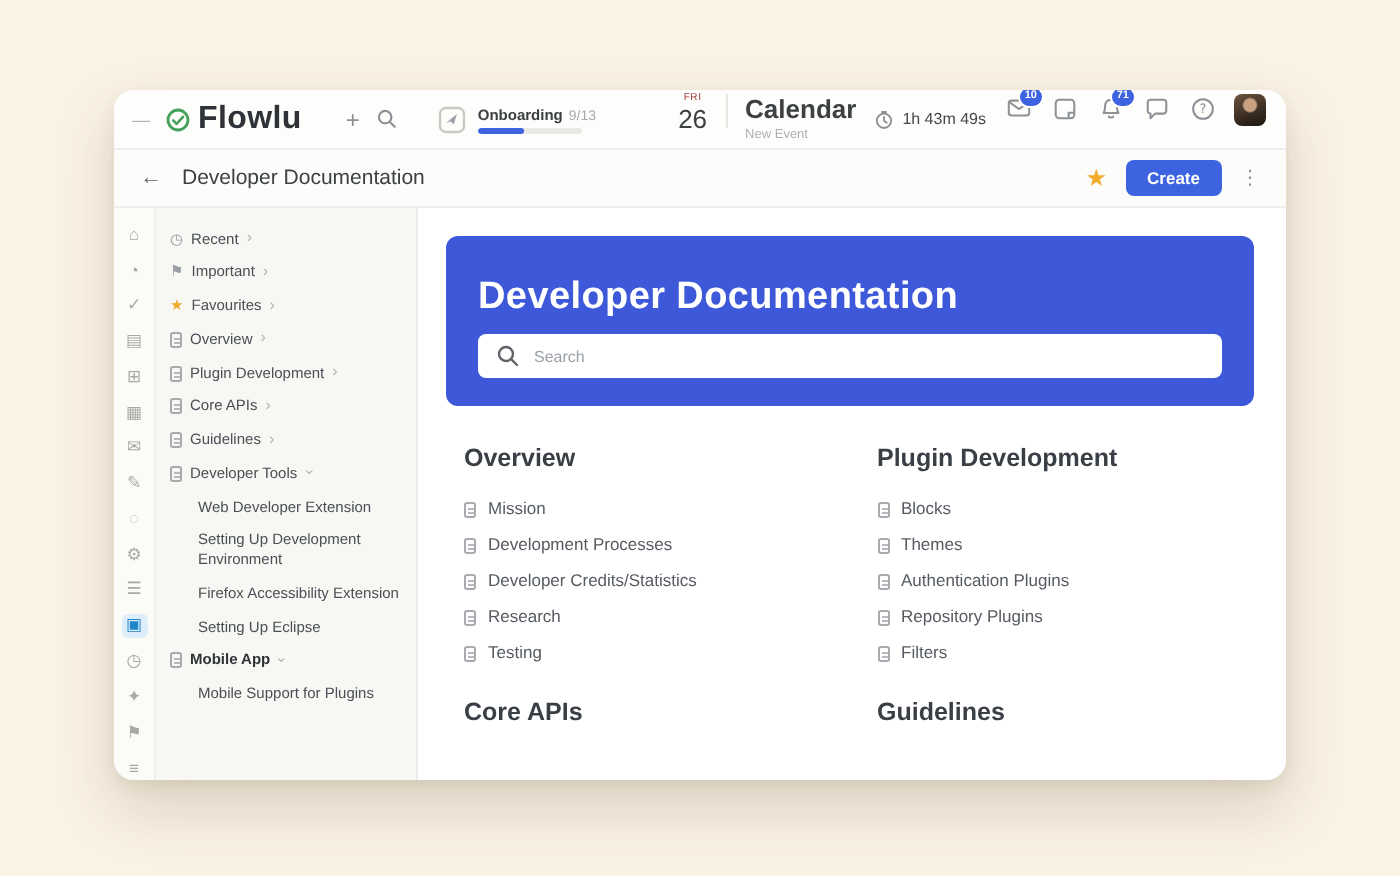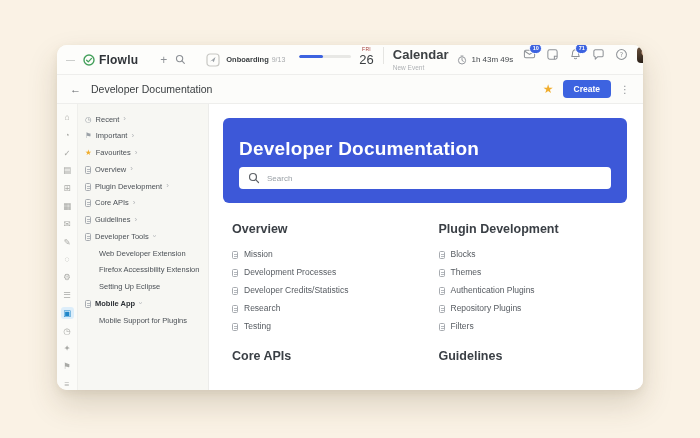--- a/index.html
+++ b/index.html
@@ -7,26 +7,26 @@
   .canvas { position:relative; width:700px; height:438px; background:#faf2e5; overflow:hidden; }
   .window { position:absolute; left:57px; top:45px; width:586px; height:345px; background:#fff;
             border-radius:10px; overflow:hidden; display:flex; flex-direction:column;
             box-shadow:0 14px 30px rgba(80,60,30,.18), 0 3px 8px rgba(80,60,30,.08); }
 
   
   .topbar { height:30px; flex:0 0 30px; display:flex; align-items:center; gap:8px;
             padding:0 10px 0 9px; background:#fdfdfb; border-bottom:1px solid #eeeeec; }
   .collapse { color:#b3b5b2; font-size:9px; cursor:pointer; }
   .brandwrap { display:flex; align-items:center; gap:4px; }
-  .brand { font-size:12px; font-weight:700; color:#2f3338; letter-spacing:.2px; }
+  .brand { font-size:16px; font-weight:700; color:#2f3338; letter-spacing:.2px; }
   .tb-ico { color:#8d9196; font-size:11px; cursor:pointer; line-height:1; }
   .plus { margin-left:14px; font-size:12px; }
   .onb { display:flex; align-items:center; gap:6px; margin-left:12px; cursor:pointer; }
   .onb-badge { width:14px; height:14px; flex:0 0 14px; }
-  .onb-col { display:flex; flex-direction:row; gap:14px; }
+  .onb-col { display:flex; flex-direction:column; gap:2px; }
   .onb-row { display:flex; gap:3px; align-items:baseline; }
   .onb-label { font-size:7.5px; font-weight:700; color:#3c4043; }
   .onb-count { font-size:7px; color:#a7aaad; }
   .onb-track { width:52px; height:3px; background:#e8e8e5; border-radius:2px; overflow:hidden; }
   .onb-fill { height:100%; background:#3d63e0; border-radius:2px; }
   .tb-right { margin-left:auto; display:flex; gap:9px; }
   .datebox { display:flex; flex-direction:column; align-items:center; line-height:1; cursor:pointer; }
   .wd { font-size:5px; color:#a23b36; letter-spacing:.3px; text-transform:uppercase; }
   .dnum { font-size:13px; color:#3c4043; font-weight:500; margin-top:1px; }
   .vdiv { width:1px; height:17px; background:#e5e5e2; }
@@ -249,20 +249,23 @@
           </div>
           <div class="trow">
             <span class="doc"></span>
             <span class="tlabel">Developer Tools</span>
             <span class="caret down">›</span>
           </div>
           <div class="trow ind1">
             <span class="tlabel">Web Developer Extension</span>
           </div>
           <div class="trow ind1">
+            <span class="tlabel">Setting Up Development Environment</span>
+          </div>
+          <div class="trow ind1">
             <span class="tlabel">Firefox Accessibility Extension</span>
           </div>
           <div class="trow ind1">
             <span class="tlabel">Setting Up Eclipse</span>
           </div>
           <div class="trow sel">
             <span class="doc"></span>
             <span class="tlabel">Mobile App</span>
             <span class="caret down">›</span>
           </div>

